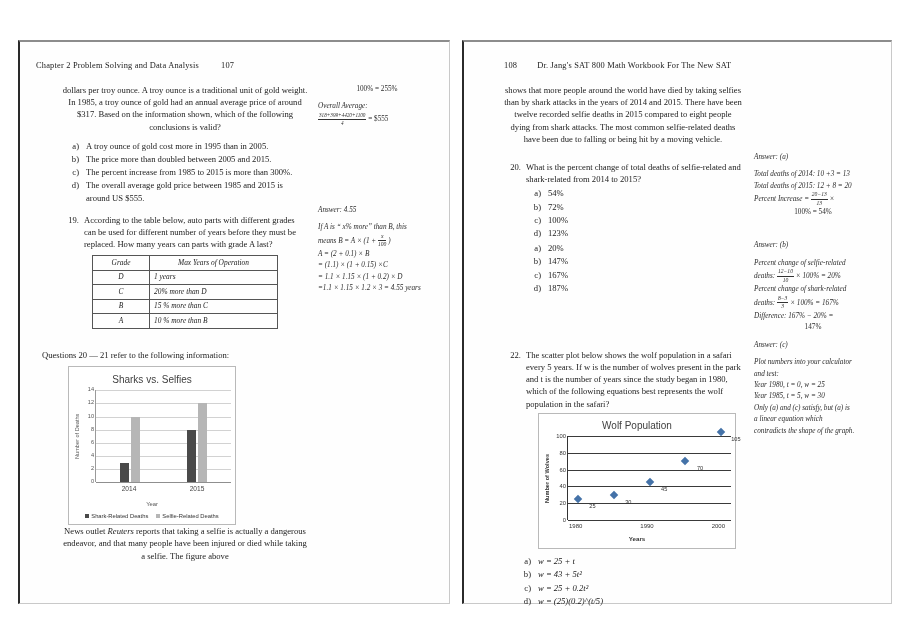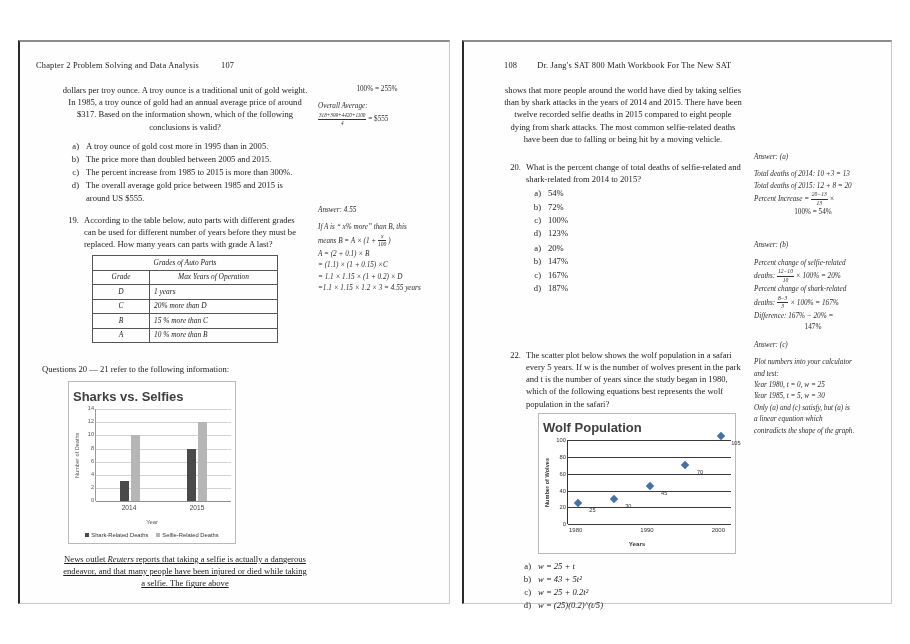--- a/index.html
+++ b/index.html
@@ -104,23 +104,23 @@
     margin:0 0 0 32px;
     width:168px;
     padding:5px 4px 4px 4px;
     box-sizing:border-box;
     background:#fff;
   }
   .figframe.wolf{width:198px;margin:3px 0 0 34px;padding:4px;}
 
   
   .chart-title{
-    font-size:13px;
+    text-align:center;font-size:10px;
     font-family:"Liberation Sans",sans-serif;
-    color:#3f3f3f;margin:1px 0 3px 0;font-weight:bold;
+    color:#3f3f3f;margin:1px 0 3px 0;
   }
   .bc-wrap{display:flex;height:92px;}
   .bc-ylab{
     writing-mode:vertical-rl;transform:rotate(180deg);
     font-size:5.6px;font-family:"Liberation Sans",sans-serif;
     color:#555;display:flex;align-items:center;justify-content:center;
     width:10px;flex:0 0 10px;
   }
   .bc-ticks{
     width:12px;flex:0 0 12px;position:relative;
@@ -186,21 +186,21 @@
   }
   .sc-xlabels{
     display:flex;justify-content:space-between;
     margin-left:24px;padding:2px 6px 0 2px;
     font-size:6px;font-family:"Liberation Sans",sans-serif;color:#333;
   }
   .sc-xtitle{
     text-align:center;font-size:6.2px;font-weight:bold;
     font-family:"Liberation Sans",sans-serif;color:#333;margin-top:5px;
   }
-  .tail{margin-top:9px;text-decoration:underline;}
+  .tail{}
   em{font-style:italic;}
   .mi{font-style:italic;}
 </style>
 </head>
 <body>
 
 <div class="spread">
 
   <div class="page left">
 
@@ -248,23 +248,20 @@
     </div>
 
     <div class="row">
       <div class="bodycol">
         <div class="q">
           <span class="num">19.</span>
           <span class="qbody">According to the table below, auto parts with different grades can be used for different number of years before they must be replaced. How many years can parts with grade A last?</span>
         </div>
         <table class="tbl">
           <tbody>
-              <tr>
-            <td class="cap" colspan="2">Grades of Auto Parts</td>
-          </tr>
           <tr>
             <th class="g">Grade</th>
             <th>Max Years of Operation</th>
           </tr>
           <tr>
             <td class="g">D</td>
             <td>1 years</td>
           </tr>
           <tr>
             <td class="g">C</td>

